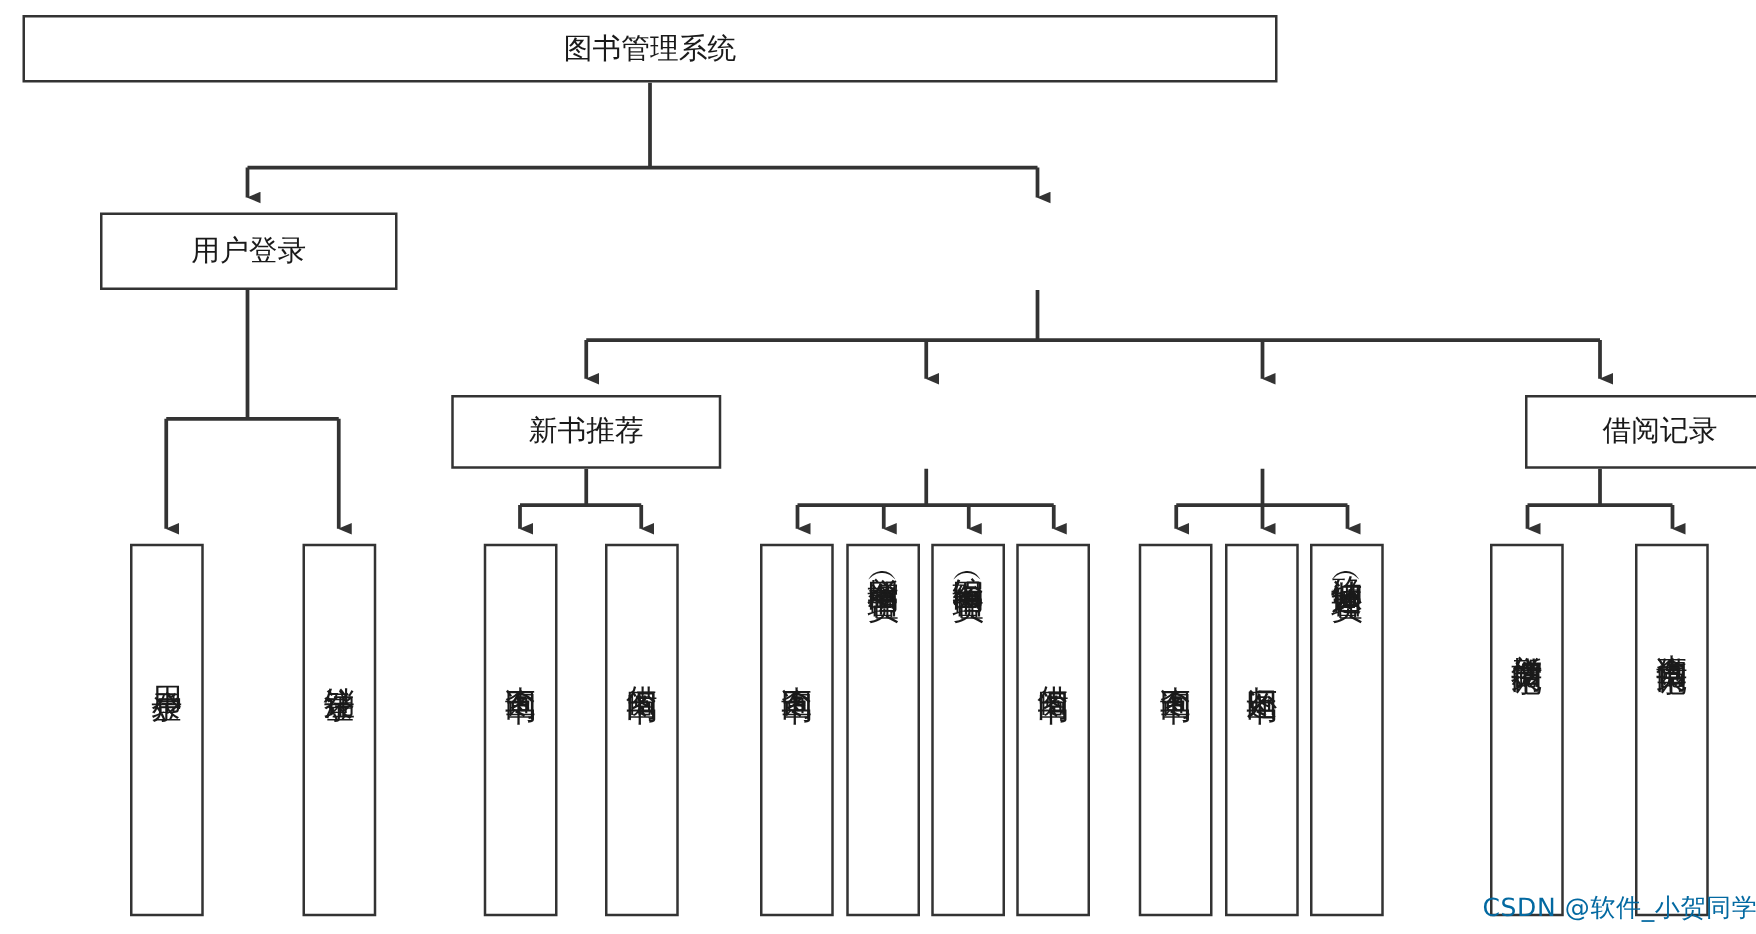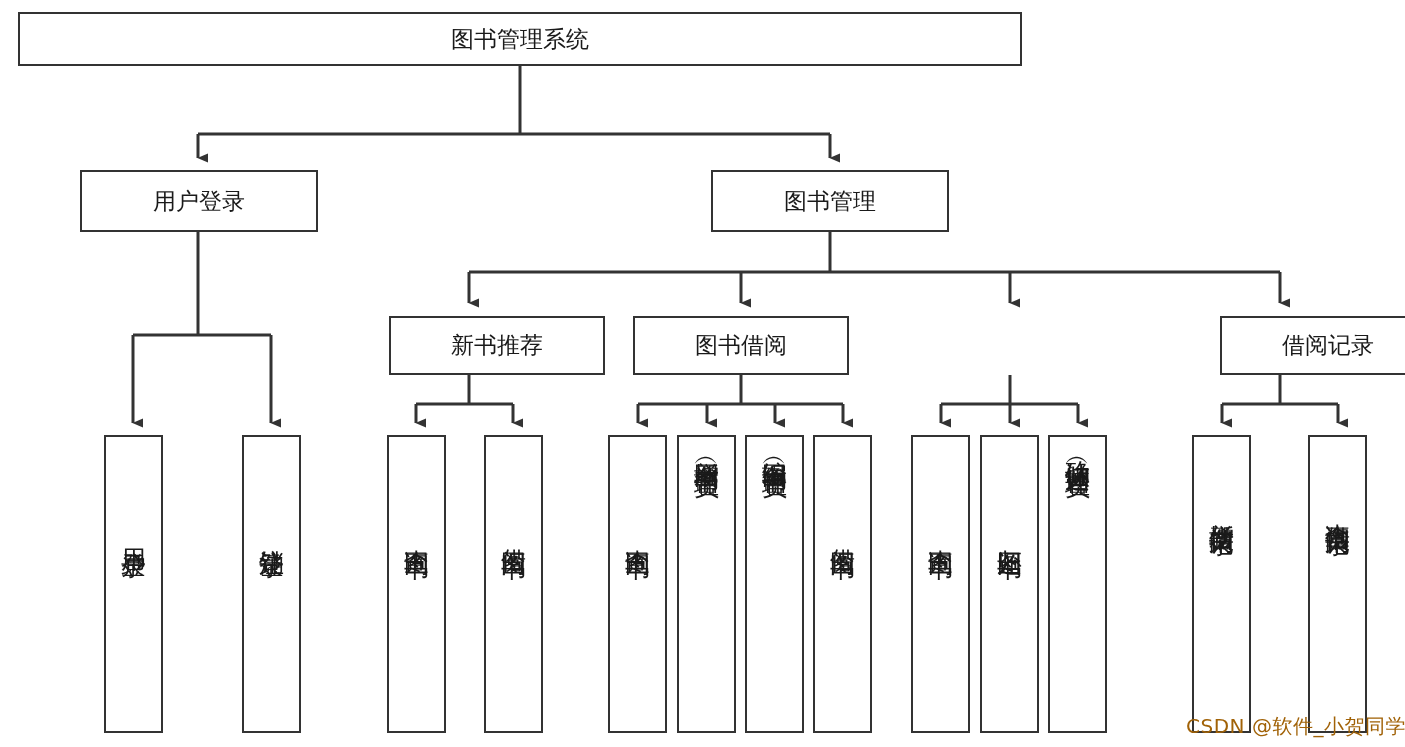--- a/index.html
+++ b/index.html
@@ -65,21 +65,21 @@
     margin-top: 62px;
   }
   .node-vertical.midshort .node-label {
     margin-top: 88px;
   }
   .watermark {
     position: absolute;
     left: 1186px;
     top: 713px;
     font-size: 20px;
-    color: #a16207;
+    color: #0369a1;
     white-space: nowrap;
     letter-spacing: 0.5px;
   }
 </style>
 </head>
 <body>
 
 <div id="diagram-root">
 
   <svg id="connector-layer" viewBox="0 0 1405 747" xmlns="http://www.w3.org/2000/svg">
@@ -133,31 +133,25 @@
   </svg>
 
   <div class="node-box node-root node-horizontal" style="left:18px; top:12px; width:1004px; height:54px;">
     <span class="node-label">图书管理系统</span>
   </div>
 
   <div class="node-box node-horizontal" style="left:80px; top:170px; width:238px; height:62px;">
     <span class="node-label">用户登录</span>
   </div>
 
-  <div class="node-box node-horizontal" style="left:711px; top:170px; width:238px; height:62px;">
-    <span class="node-label">图书管理</span>
-  </div>
-
-  <div class="node-box node-horizontal" style="left:361px; top:316px; width:216px; height:59px;margin-left:28px;">
+
+  <div class="node-box node-horizontal" style="left:361px; top:316px; width:216px; height:59px;">
     <span class="node-label">新书推荐</span>
   </div>
 
-  <div class="node-box node-horizontal" style="left:633px; top:316px; width:216px; height:59px;">
-    <span class="node-label">图书借阅</span>
-  </div>
 
 
   <div class="node-box node-horizontal" style="left:1172px; top:316px; width:216px; height:59px;margin-left:48px;">
     <span class="node-label">借阅记录</span>
   </div>
 
   <div class="node-box node-vertical midshort" style="left:104px; top:435px; width:59px; height:298px;">
     <span class="node-label">用户登录</span>
   </div>
 

